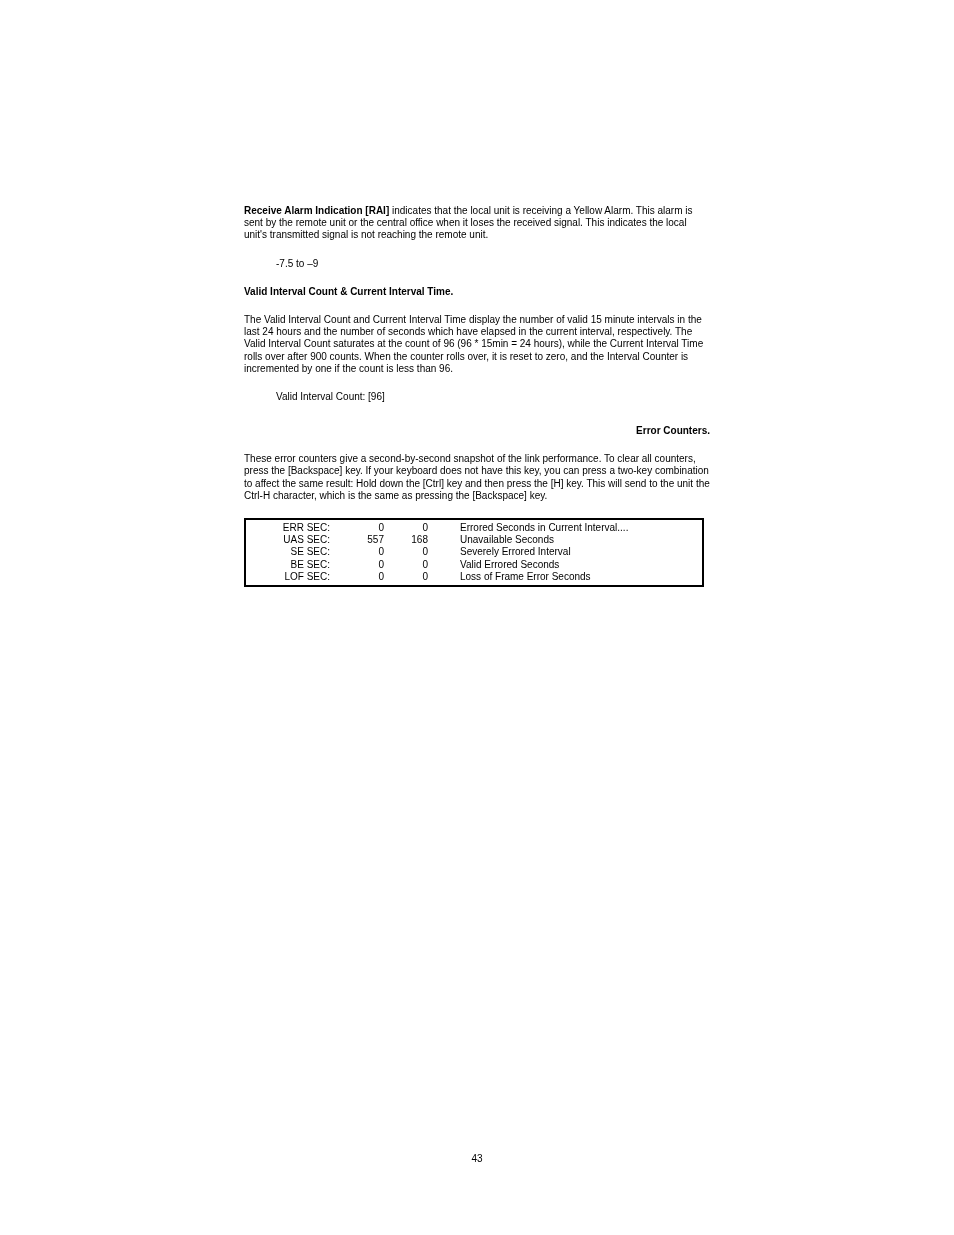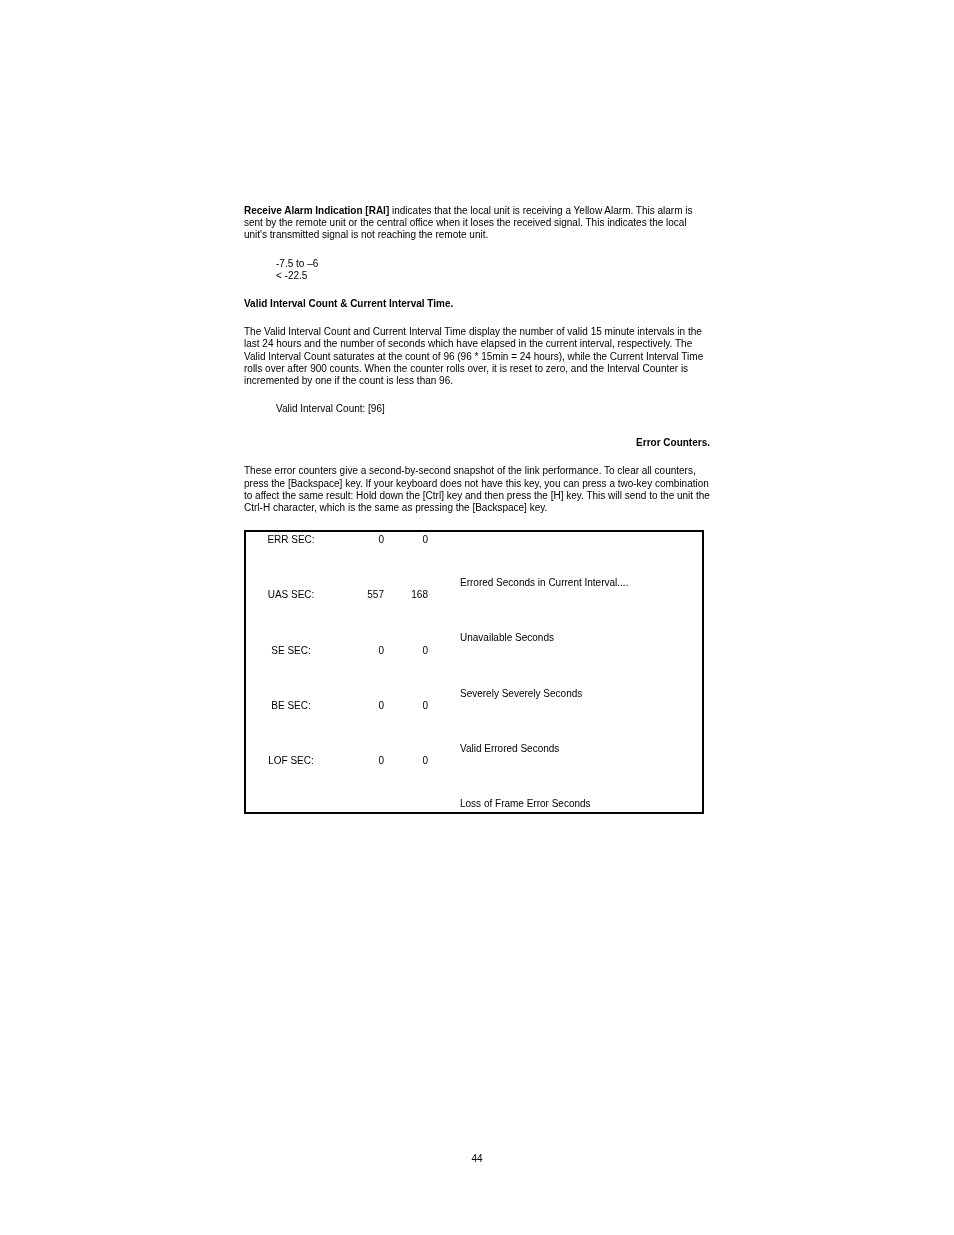--- a/index.html
+++ b/index.html
@@ -34,45 +34,44 @@
     padding: 2px 6px 2px 6px;
     margin-top: 4px;
     width: 460px;
     box-sizing: border-box;
   }
   .table-row {
     display: flex;
     white-space: nowrap;
     line-height: 1.22;
   }
-  .c-label { width: 78px; text-align: center; }
+  .c-label { width: 78px; text-align: right; }
   .c-v1    { width: 54px; text-align: right; }
   .c-v2    { width: 44px; text-align: right; }
-  .c-desc  { padding-left: 32px; margin-top: 43px; }
+  .c-desc  { padding-left: 32px; }
   .page-num {
     position: absolute;
     bottom: 70px;
     left: 0;
     width: 100%;
     text-align: center;
   }
 </style>
 </head>
 <body>
 
 <div class="page">
 
   <p class="para">
     <span class="bold">Receive Alarm Indication [RAI] </span><span> indicates that the local unit is receiving a Yellow Alarm. This alarm is sent by the remote unit or the central office when it loses the received signal. This indicates the local unit's transmitted signal is not reaching the remote unit.</span>
   </p>
 
 
   <div class="para indent1">
-    <div>-7.5 to –6</div>
-    <div>&lt; -22.5</div>
+    <div>-7.5 to –9</div>
   </div>
 
   <p class="para bold" style="margin-top:4px;">Valid Interval Count &amp; Current Interval Time.</p>
 
   <p class="para">The Valid Interval Count and Current Interval Time display the number of valid 15 minute intervals in the last 24 hours and the number of seconds which have elapsed in the current interval, respectively. The Valid Interval Count saturates at the count of 96 (96 * 15min = 24 hours), while the Current Interval Time rolls over after 900 counts. When the counter rolls over, it is reset to zero, and the Interval Counter is incremented by one if the count is less than 96.</p>
 
   <div class="para indent1">
     <div>Valid Interval Count:   [96]</div>
   </div>
 
@@ -90,30 +89,30 @@
     <div class="table-row">
       <span class="c-label">UAS SEC:</span>
       <span class="c-v1">557</span>
       <span class="c-v2">168</span>
       <span class="c-desc">Unavailable Seconds</span>
     </div>
     <div class="table-row">
       <span class="c-label">SE SEC:</span>
       <span class="c-v1">0</span>
       <span class="c-v2">0</span>
-      <span class="c-desc">Severely Severely Seconds</span>
+      <span class="c-desc">Severely Errored Interval</span>
     </div>
     <div class="table-row">
       <span class="c-label">BE SEC:</span>
       <span class="c-v1">0</span>
       <span class="c-v2">0</span>
       <span class="c-desc">Valid Errored Seconds</span>
     </div>
     <div class="table-row">
       <span class="c-label">LOF SEC:</span>
       <span class="c-v1">0</span>
       <span class="c-v2">0</span>
       <span class="c-desc">Loss of Frame Error Seconds</span>
     </div>
   </div>
 
-  <div class="page-num">44</div>
+  <div class="page-num">43</div>
 </div>
 
 </body></html>

